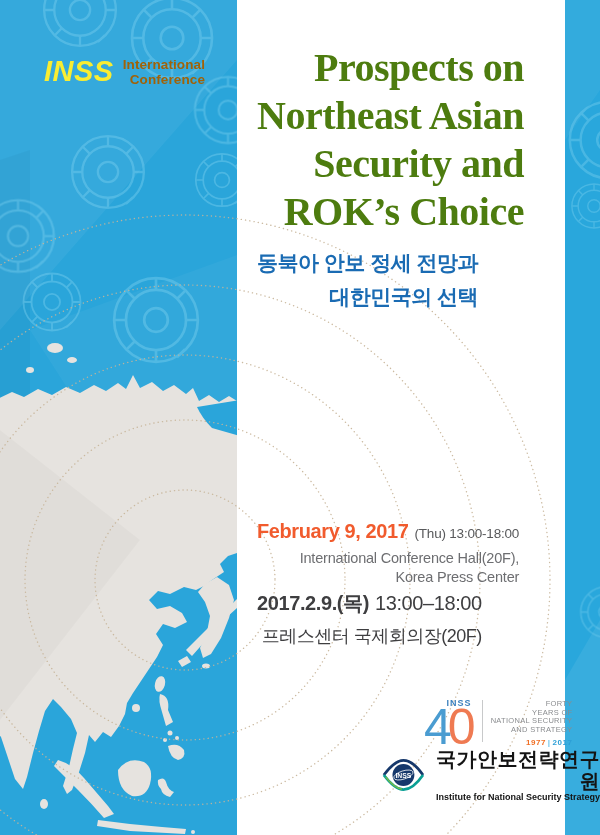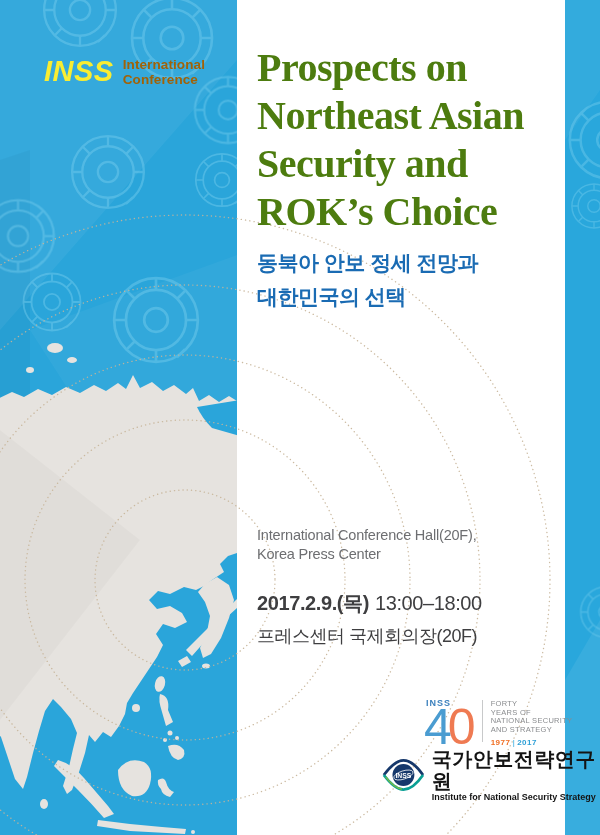--- a/index.html
+++ b/index.html
@@ -1,18 +1,19 @@
 <!DOCTYPE html>
 <html><head>
 <meta charset="utf-8">
 <style>
   html,body{margin:0;padding:0;background:#fff;}
   .poster{
     position:relative;width:600px;height:835px;overflow:hidden;background:#ffffff;
     font-family:"Liberation Sans",sans-serif;
+    text-align:right;
   }
   .bg,.rings{position:absolute;left:0;top:0;width:600px;height:835px;}
   .bg{z-index:0;}
   .rings{z-index:2;pointer-events:none;}
   .layer{position:absolute;z-index:3;}
 
   
   .brand{left:44px;top:56px;display:flex;align-items:flex-start;}
   .brand-inss{
     color:#f9ed32;font-size:29px;font-weight:700;font-style:italic;
@@ -208,20 +209,24 @@
     <span>Security and</span>
     <span>ROK’s Choice</span>
   </h1>
 
   <h2 class="layer subtitle">
     <span>동북아 안보 정세 전망과</span>
     <span>대한민국의 선택</span>
   </h2>
 
   <div class="layer event-en">
+    <div class="row1">
+      <span class="date-en">February 9, 2017</span>
+      <span class="time-en">(Thu) 13:00-18:00</span>
+    </div>
     <div class="venue-en">
       <span>International Conference Hall(20F),</span>
       <span>Korea Press Center</span>
     </div>
   </div>
 
   <div class="layer event-ko">
     <div class="row1">
       <span class="date-ko">2017.2.9.(목)</span>
       <span class="time-ko">13:00–18:00</span>

